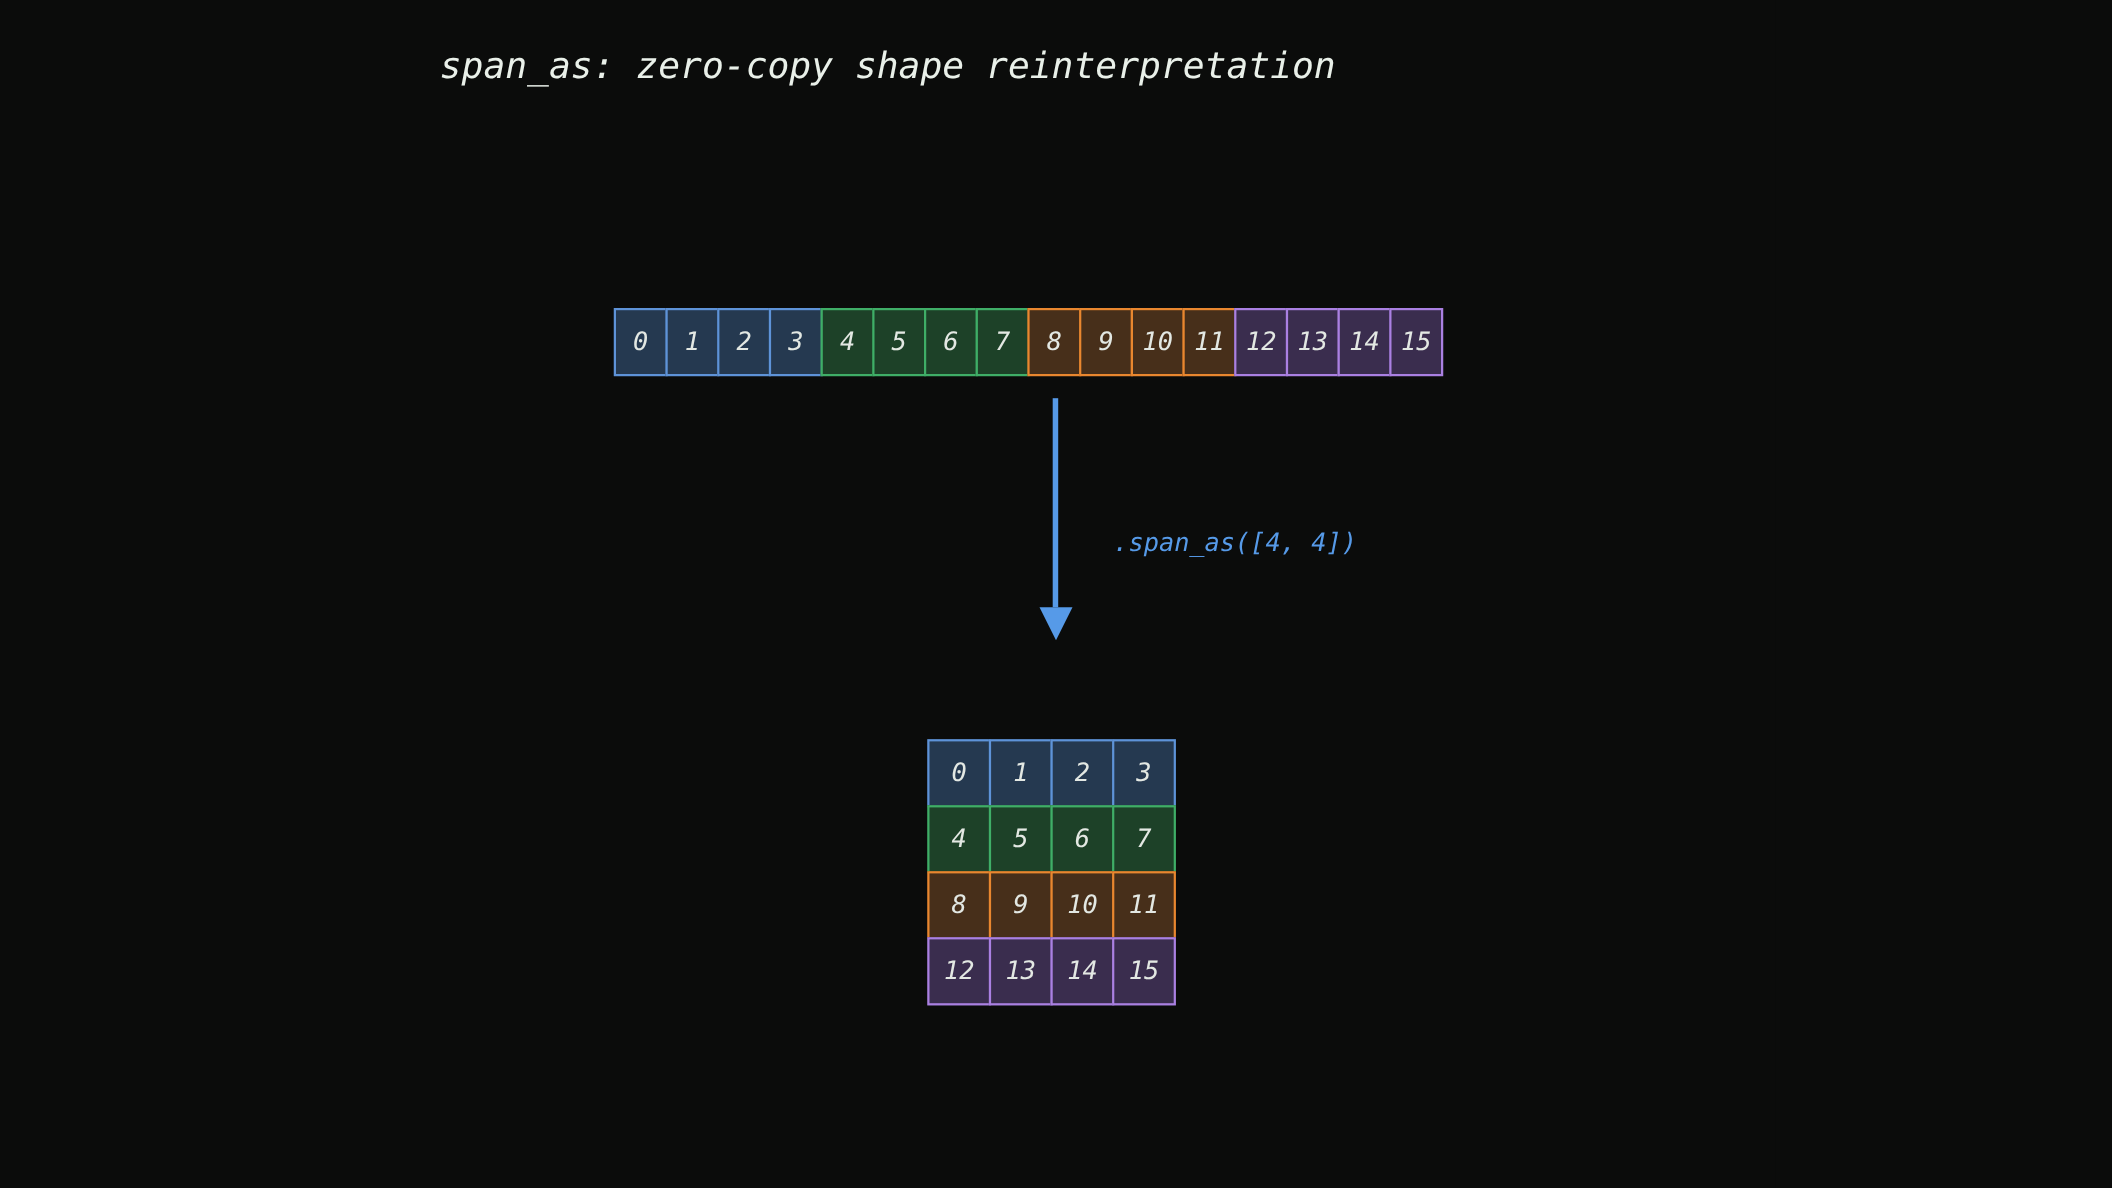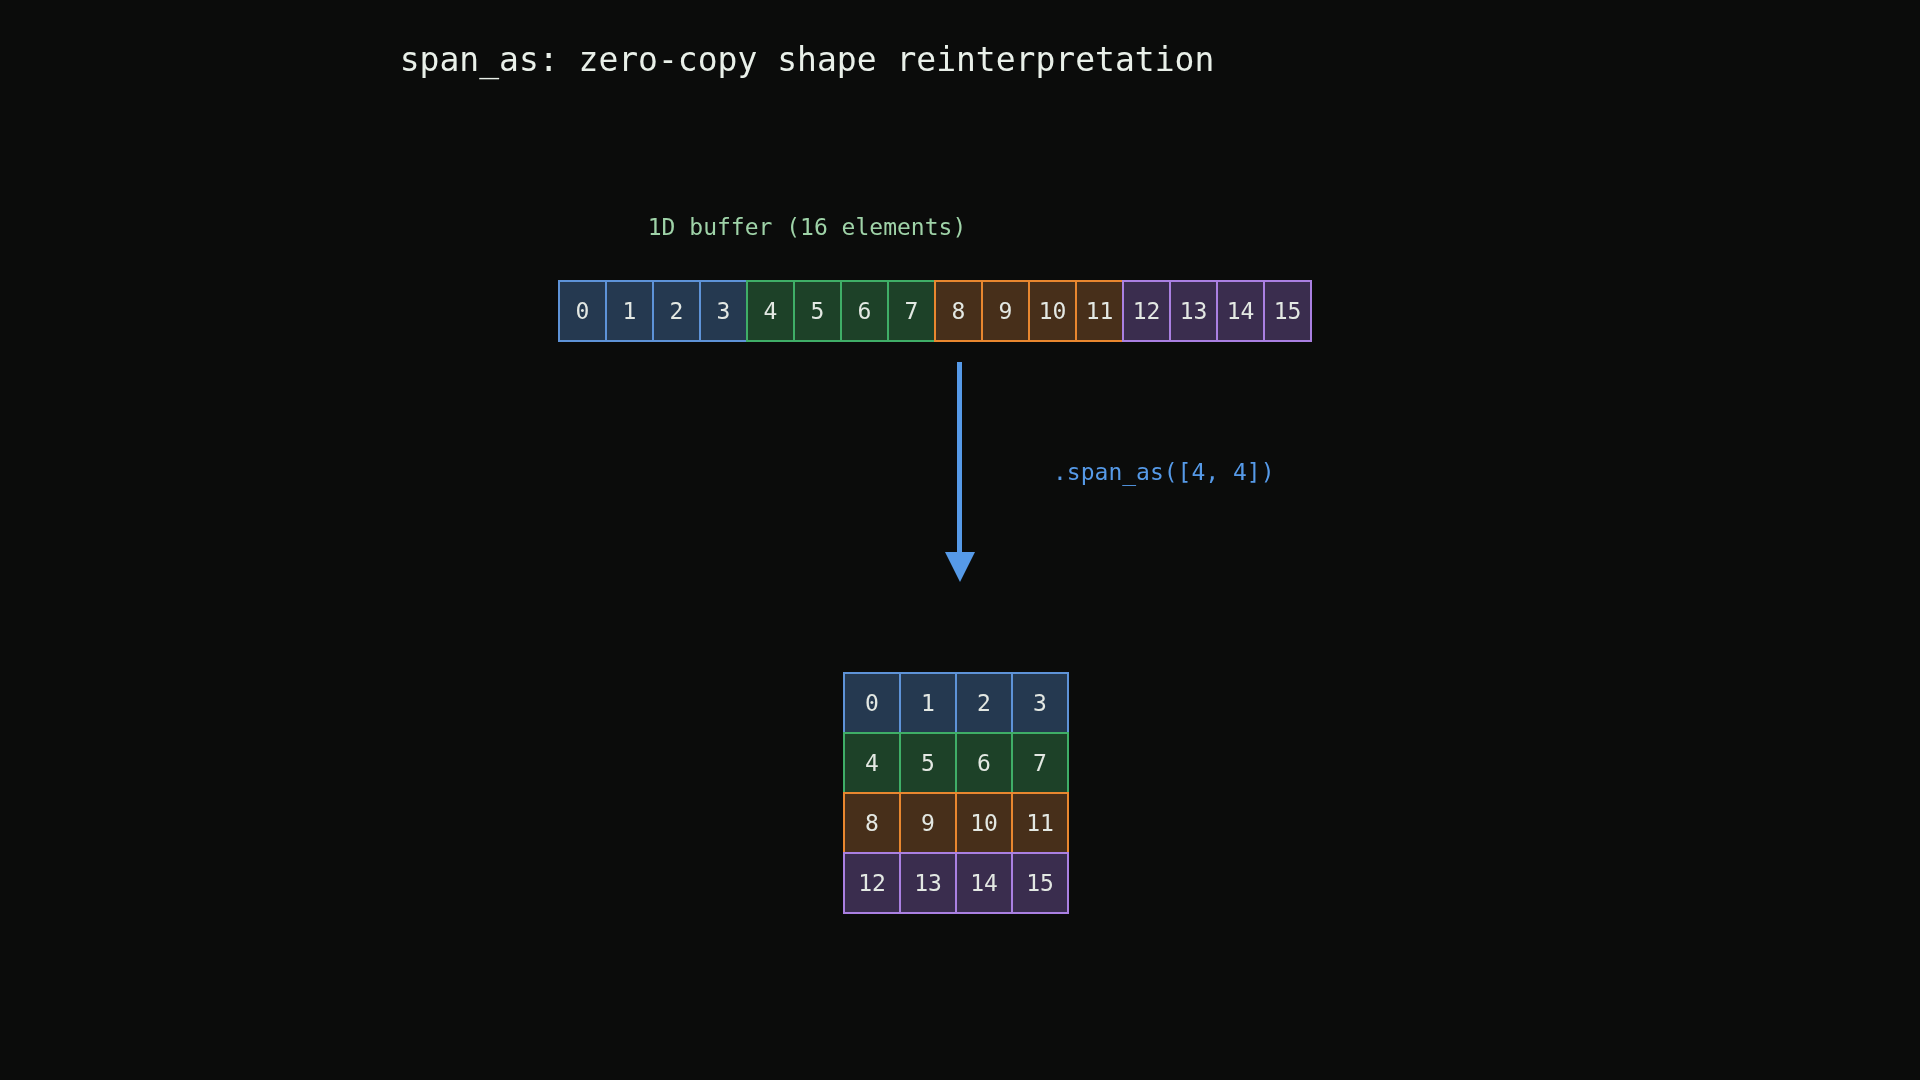--- a/index.html
+++ b/index.html
@@ -7,20 +7,21 @@
     padding: 0;
     background: #0b0c0b;
   }
   .stage {
     position: relative;
     width: 1614px;
     height: 1080px;
     overflow: hidden;
     background: #0b0c0b;
     font-family: "DejaVu Sans Mono", "Liberation Mono", monospace;
+    font-style: italic;
   }
   .centered {
     position: absolute;
     left: 0;
     width: 100%;
     text-align: center;
   }
   .title {
     top: 40px;
     font-size: 33px;
@@ -77,25 +78,24 @@
     top: 552px;
     width: 0;
     height: 0;
     border-left: 15px solid transparent;
     border-right: 15px solid transparent;
     border-top: 30px solid var(--arrow-blue, #569ae8);
   }
   .span-label {
     position: absolute;
     left: 1012px;
-    top: 459px;
+    top: 481px;
     font-size: 23px;
     line-height: 1.2;
     color: var(--arrow-blue, #569ae8);
-    margin-left: 41px;
   }
   
   .grid-2d {
     position: absolute;
     left: 843px;
     top: 672px;
   }
   .grid-row { display: flex; }
   .grid-row + .grid-row { margin-top: -2px; }
   .grid-2d .cell {
@@ -109,21 +109,20 @@
   .g-orange { background: var(--orange-fill, #472f1a);border-color: var(--orange-border, #e9872f); }
   .g-purple { background: var(--purple-fill, #3a2d4e);border-color: var(--purple-border, #aa80e2); }
 </style>
 </head>
 <body style="background: rgb(11, 12, 11);">
 
 <div class="stage" style="background: rgb(11, 12, 11);">
 
   <div class="centered title">span_as: zero-copy shape reinterpretation</div>
 
-  <div class="centered label label-1d">1D buffer (16 elements)</div>
 
   <div class="buffer-1d" id="buffer1d">
       <div class="cell g-blue">0</div>
       <div class="cell g-blue">1</div>
       <div class="cell g-blue">2</div>
       <div class="cell g-blue">3</div>
       <div class="cell g-green">4</div>
       <div class="cell g-green">5</div>
       <div class="cell g-green">6</div>
       <div class="cell g-green">7</div>

